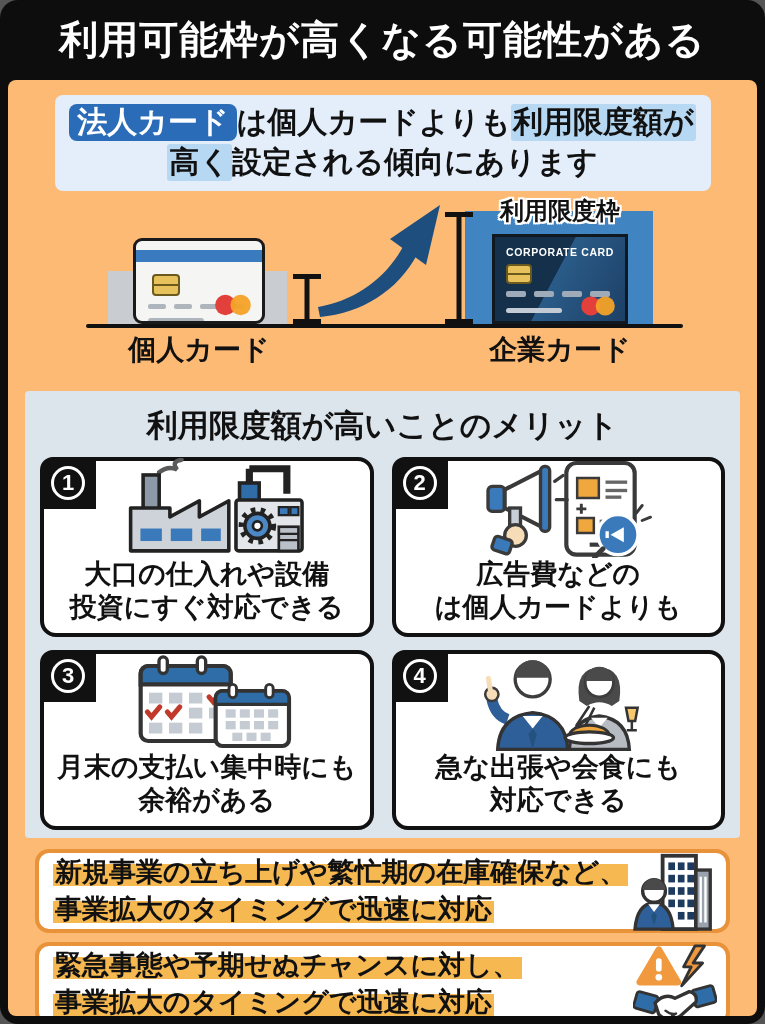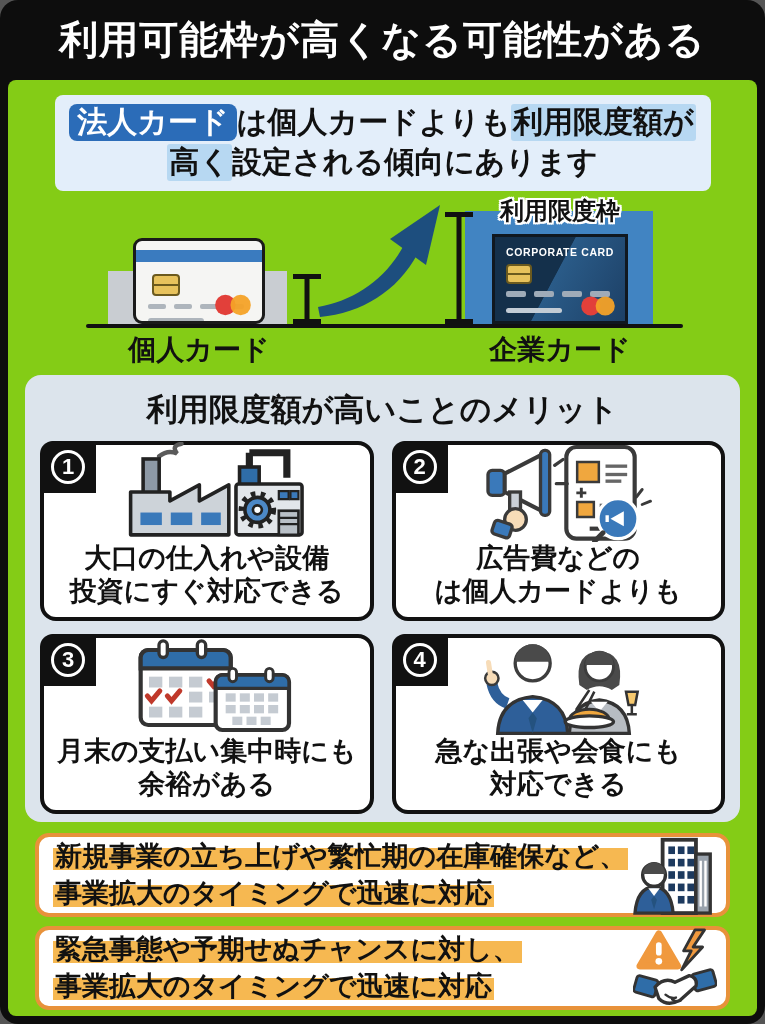--- a/index.html
+++ b/index.html
@@ -1,20 +1,20 @@
 <!DOCTYPE html>
 <html><head>
 <meta charset="utf-8">
 <style>
   * { margin:0; padding:0; box-sizing:border-box; }
   body { font-family:"Liberation Sans","DejaVu Sans",sans-serif; background:#555; }
   .page { position:relative; width:765px; height:1024px; background:#0d0d0d; border-radius:18px; overflow:hidden; }
   .header { height:80px; display:flex; align-items:center; justify-content:center; }
   .header-title { color:#fff; font-size:39px; font-weight:bold; letter-spacing:1px; }
-  .content { position:absolute; left:8px; right:8px; top:80px; bottom:8px; background:#84cc16; border-radius:8px; overflow:hidden; }
+  .content { position:absolute; left:8px; right:8px; top:80px; bottom:8px; background:#fdba74; border-radius:8px; overflow:hidden; }
 
   
   .subtitle-box { width:656px; margin:15px auto 0; background:#e3eefa; border-radius:8px; padding:7px 0 10px; text-align:center; font-size:30px; font-weight:bold; line-height:1.32; color:#111; }
   .pill { background:#2b6cb8; color:#fff; border-radius:8px; padding:1px 8px 3px; }
   .hl { background:#b7d8f2; border-radius:3px; padding:1px 2px 3px; }
 
   
   .illustration { position:relative; height:180px; }
   .ground-line { position:absolute; left:78px; width:597px; top:133px; height:4px; background:#111; border-radius:2px; }
   .bar-gray { position:absolute; left:100px; top:80px; width:179px; height:53px; background:#c9cdd2; }
@@ -46,21 +46,21 @@
   .ibeam-small { left:285px; top:83px; height:50px; }
   .ibeam-large { left:437px; top:21px; height:112px; }
   .growth-arrow { position:absolute; left:305px; top:12px; }
   .limit-label { position:absolute; left:452px; top:4px; width:200px; text-align:center; font-size:24px; font-weight:bold; color:#111; z-index:3;
     text-shadow:-2px -2px 0 #fff,2px -2px 0 #fff,-2px 2px 0 #fff,2px 2px 0 #fff,0 -2px 0 #fff,0 2px 0 #fff,-2px 0 0 #fff,2px 0 0 #fff; }
   .card-label { position:absolute; top:140px; width:200px; text-align:center; font-size:28px; font-weight:bold; color:#111; }
   .label-personal { left:91px; }
   .label-corp { left:452px; }
 
   
-  .merits-panel { margin:4px 17px 0; height:447px; background:#dce4ec; border-radius:16px; padding:8px 15px 0; }
+  .merits-panel { margin:20px 17px 0; height:447px; background:#dce4ec; border-radius:4px; padding:8px 15px 0; }
   .merits-title { text-align:center; font-size:31px; font-weight:bold; color:#111; padding:6px 0 10px; }
   .merits-grid { display:grid; grid-template-columns:1fr 1fr; gap:13px 18px; }
   .merit-box { position:relative; height:180px; background:#fff; border:4px solid #111; border-radius:16px;
                display:flex; flex-direction:column; align-items:center; justify-content:flex-end; padding-bottom:10px; }
   .badge { position:absolute; top:-4px; left:-4px; width:56px; height:52px; background:#111; border-radius:13px 0 0 0;
            display:flex; align-items:center; justify-content:center; }
   .badge-num { width:34px; height:34px; border:3px solid #fff; border-radius:50%; color:#fff; font-size:22px; font-weight:bold;
                display:flex; align-items:center; justify-content:center; }
   .merit-icon { flex:1; display:flex; align-items:center; justify-content:center; padding-top:6px; }
   .merit-text { text-align:center; font-size:27px; font-weight:bold; line-height:1.2; color:#111; }

